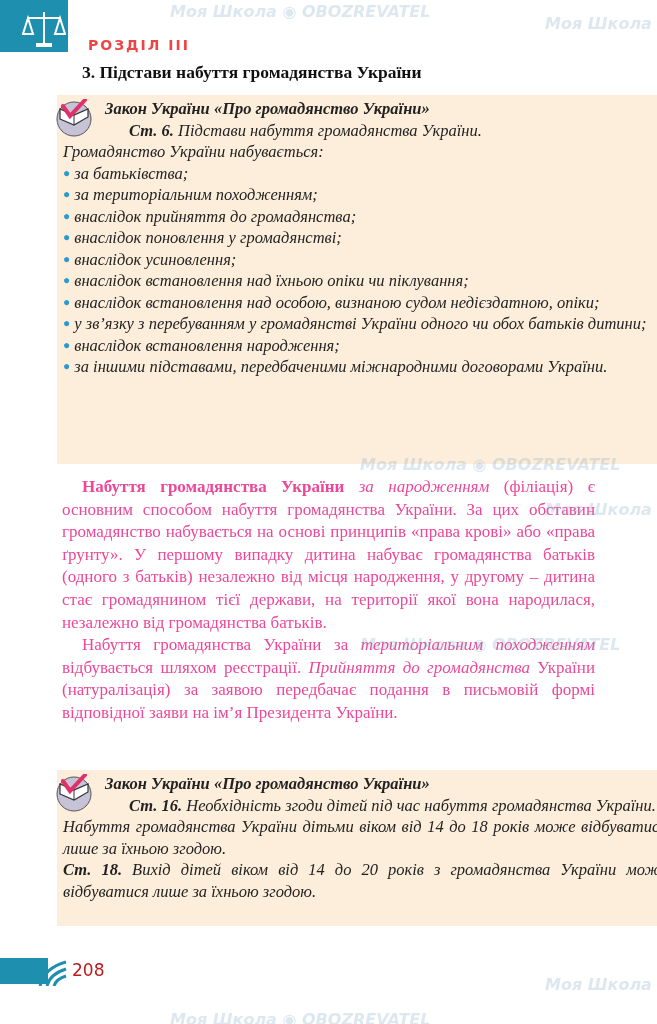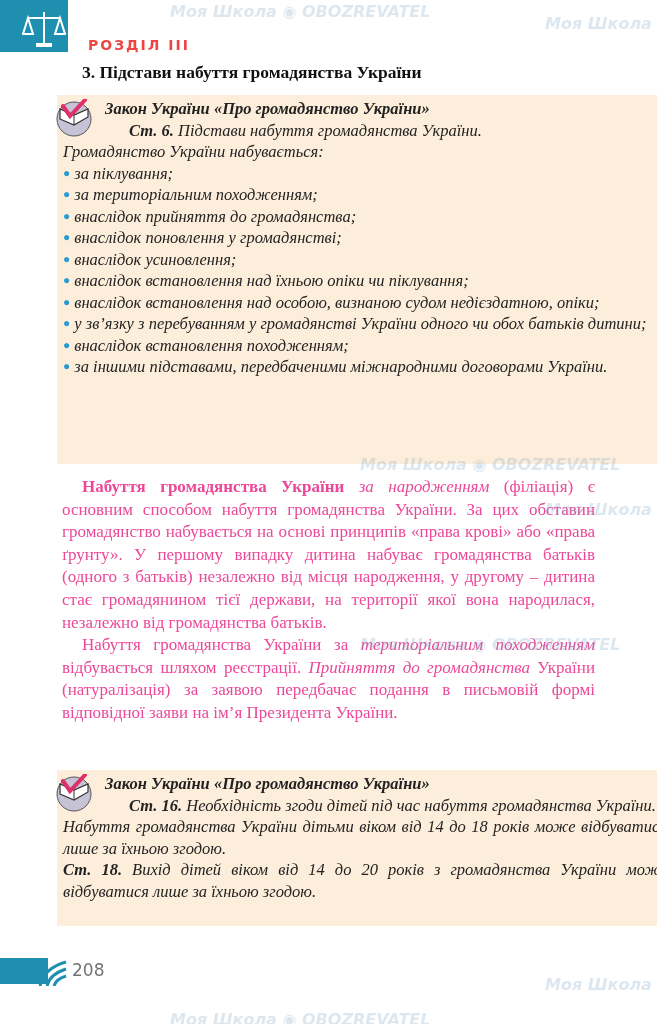--- a/index.html
+++ b/index.html
@@ -38,21 +38,21 @@
       text-align: justify;
     }
     .body-text p { margin: 0; text-indent: 20px; }
     .body-text .strong { font-weight: bold; }
     .body-text .em { font-style: italic; }
     .footer-bar {
       position: absolute; left: 0; top: 958px; width: 48px; height: 26px; background: #1f8fb0;
     }
     .footer-waves { position: absolute; left: 36px; top: 958px; }
     .page-num {
-      position: absolute; left: 72px; top: 960px; font-family: "DejaVu Sans", sans-serif; font-size: 17px; color: #737373;
+      position: absolute; left: 72px; top: 960px; font-family: "DejaVu Sans", sans-serif; font-size: 17px; color: #b91c1c;
     }
     .wm {
       position: absolute; font-family: "DejaVu Sans", sans-serif; font-size: 16px; font-weight: bold;
       color: rgba(120,160,190,0.25); font-style: italic; white-space: nowrap; pointer-events: none;
     }
   </style>
 </head>
 <body>
 
 <div class="corner-block">
@@ -72,29 +72,29 @@
 <div class="law-box box1">
   <svg class="book-icon" width="40" height="38" viewBox="0 0 40 38">
     <circle cx="19" cy="20" r="17" fill="#c6c3d6" stroke="#555" stroke-width="1"></circle>
     <path d="M5 20 L19 26 L33 18 L33 10 L19 16 L5 10 Z" fill="#ffffff" stroke="#333" stroke-width="1.2"></path>
     <line x1="19" y1="16" x2="19" y2="26" stroke="#333" stroke-width="1"></line>
     <path d="M8 7 L15 17 L30 1" fill="none" stroke="#e0306a" stroke-width="4" stroke-linecap="round"></path>
   </svg>
   <div class="law-head">Закон України «Про громадянство України»</div>
   <div class="art-line"><b>Ст. 6.</b> <span>Підстави набуття громадянства України.</span></div>
   <div>Громадянство України набувається:</div>
-  <div class="bullet-item"><span class="bullet">●</span><span>за піклування;</span></div>
+  <div class="bullet-item"><span class="bullet">●</span><span>за батьківства;</span></div>
   <div class="bullet-item"><span class="bullet">●</span><span>за територіальним походженням;</span></div>
   <div class="bullet-item"><span class="bullet">●</span><span>внаслідок прийняття до громадянства;</span></div>
   <div class="bullet-item"><span class="bullet">●</span><span>внаслідок поновлення у громадянстві;</span></div>
   <div class="bullet-item"><span class="bullet">●</span><span>внаслідок усиновлення;</span></div>
   <div class="bullet-item"><span class="bullet">●</span><span>внаслідок встановлення над їхньою опіки чи піклування;</span></div>
   <div class="bullet-item"><span class="bullet">●</span><span>внаслідок встановлення над особою, визнаною судом недієздатною, опіки;</span></div>
   <div class="bullet-item"><span class="bullet">●</span><span>у зв’язку з перебуванням у громадянстві України одного чи обох батьків дитини;</span></div>
-  <div class="bullet-item"><span class="bullet">●</span><span>внаслідок встановлення походженням;</span></div>
+  <div class="bullet-item"><span class="bullet">●</span><span>внаслідок встановлення народження;</span></div>
   <div class="bullet-item"><span class="bullet">●</span><span>за іншими підставами, передбаченими міжнародними договорами України.</span></div>
 </div>
 
 <div class="body-text">
   <p><span class="strong">Набуття громадянства України</span> <span class="em">за народженням</span> <span>(філіація) є основним способом набуття громадянства України. За цих обставин громадянство набувається на основі принципів «права крові» або «права ґрунту». У першому випадку дитина набуває громадянства батьків (одного з батьків) незалежно від місця народження, у другому – дитина стає громадянином тієї держави, на території якої вона народилася, незалежно від громадянства батьків.</span></p>
   <p><span>Набуття громадянства України за</span> <span class="em">територіальним походженням</span> <span>відбувається шляхом реєстрації.</span> <span class="em">Прийняття до громадянства</span> <span>України (натуралізація) за заявою передбачає подання в письмовій формі відповідної заяви на ім’я Президента України.</span></p>
 </div>
 
 <div class="law-box box2">
   <svg class="book-icon" width="40" height="38" viewBox="0 0 40 38">

